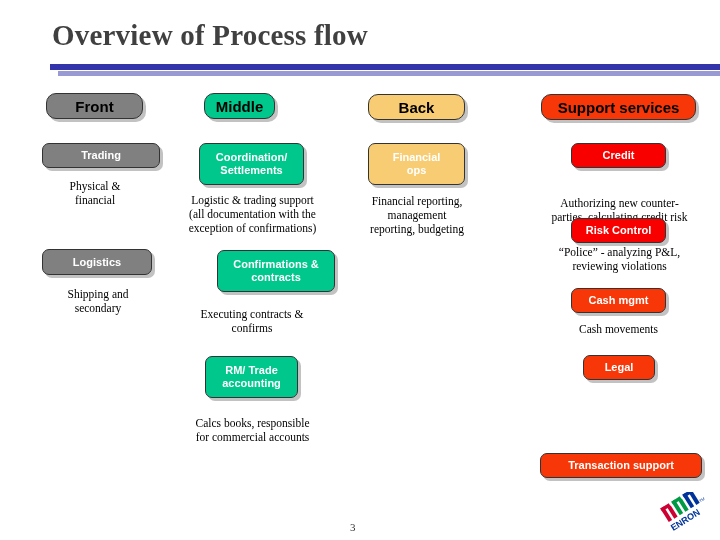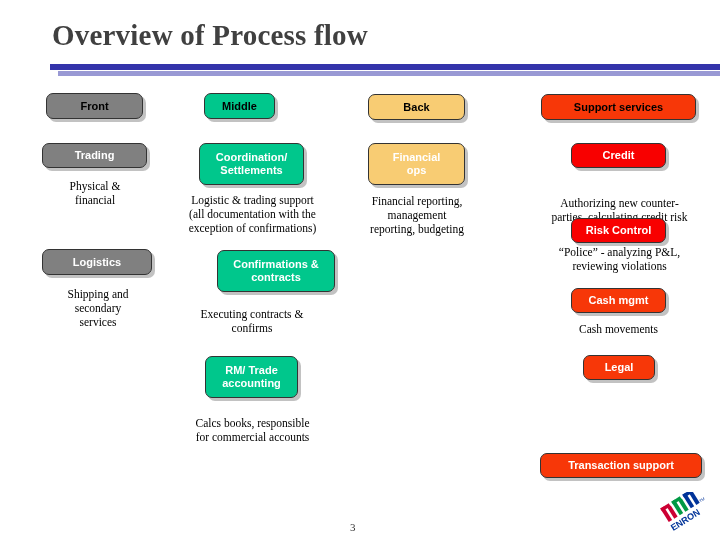--- a/index.html
+++ b/index.html
@@ -66,21 +66,21 @@
     text-align: center;
     font-family: "Liberation Sans", sans-serif;
     font-weight: bold;
     font-size: 11px;
     line-height: 13px;
     box-shadow: 3px 3px 0 rgba(120,120,120,0.45);
     padding: 2px 4px;
   }
   .box span { display: block; width: 100%; }
 
-  .hdr { font-size: 11px; }
+  .hdr { font-size: 15px; border-radius: 10px; }
 
   
   .c-gray   { background: #808080; }
   .c-green  { background: #00c78c; }
   .c-amber  { background: #f8cc73; }
   .c-orange { background: #f73708; }
   .c-red    { background: #f80000; }
 
   .t-black { color: #000000; }
   .t-white { color: #ffffff; }
@@ -133,35 +133,34 @@
   </div>
 
   <div class="box hdr c-amber t-black" style="left:368px; top:94px; width:97px; height:26px;">
     <span>Back</span>
   </div>
 
   <div class="box hdr c-orange t-black" style="left:541px; top:94px; width:155px; height:26px;">
     <span>Support services</span>
   </div>
 
-  <div class="box c-gray t-white" style="left:42px; top:143px; width:105px; height:25px;">
+  <div class="box c-gray t-white" style="left:42px; top:143px; width:118px; height:25px;">
     <span>Trading</span>
   </div>
   <div class="cap" style="left:35px; top:179px; width:120px;">
     <div>Physical &amp;</div>
     <div>financial</div>
   </div>
 
   <div class="box c-gray t-white" style="left:42px; top:249px; width:110px; height:26px;">
     <span>Logistics</span>
   </div>
   <div class="cap" style="left:38px; top:287px; width:120px;">
     <div>Shipping and</div>
     <div>secondary</div>
-    <div>services</div>
   </div>
 
   <div class="box c-green t-white" style="left:199px; top:143px; width:105px; height:42px; flex-direction:column;">
     <span>Coordination/</span>
     <span>Settlements</span>
   </div>
   <div class="cap" style="left:180px; top:193px; width:145px;">
     <div>Logistic &amp; trading support</div>
     <div>(all documentation with the</div>
     <div>exception of confirmations)</div>

